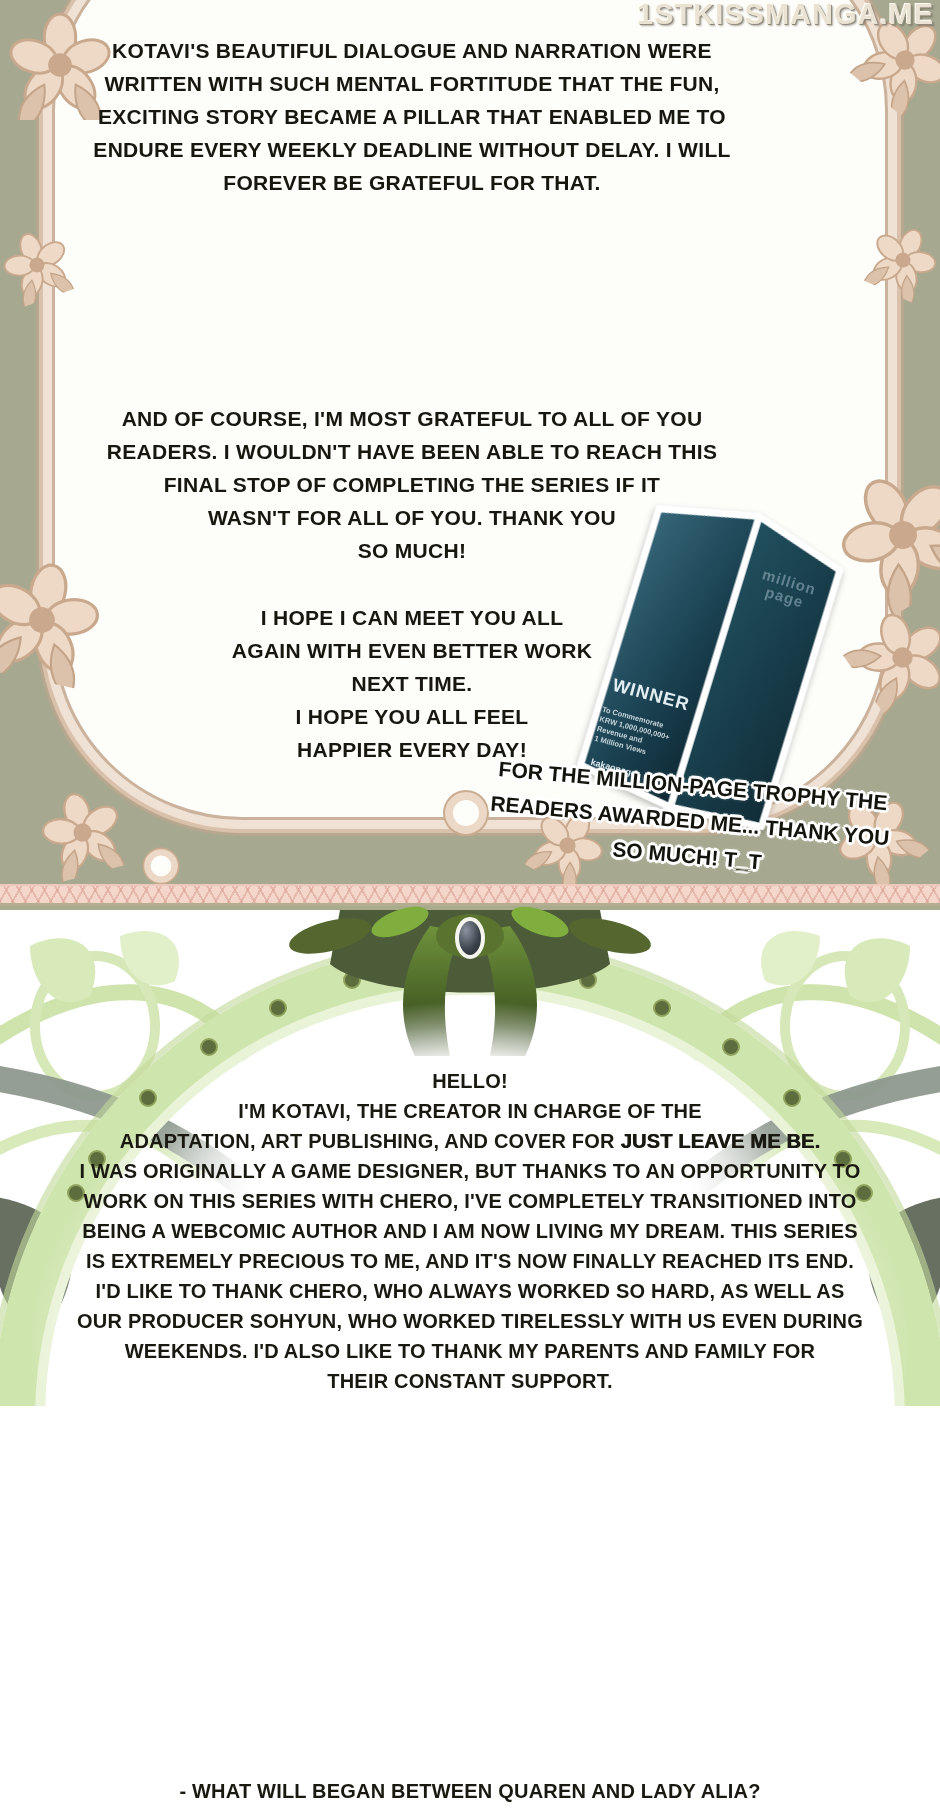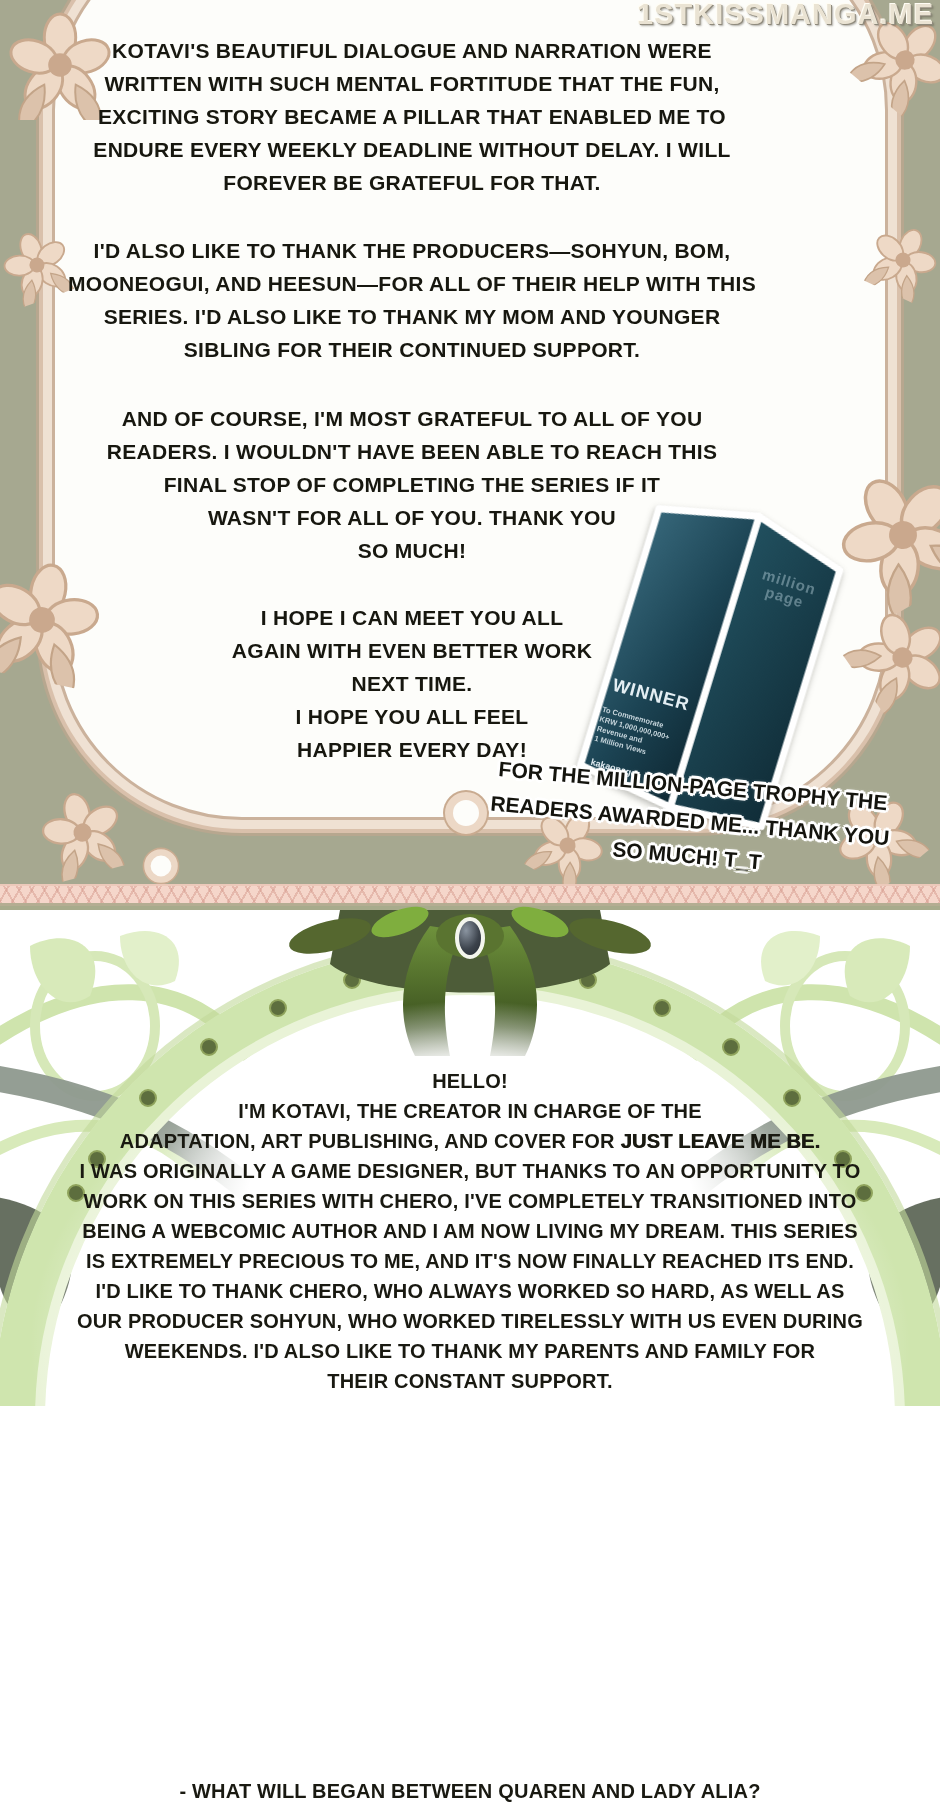--- a/index.html
+++ b/index.html
@@ -103,24 +103,20 @@
         <use href="#flower"></use>
       </svg>
     <div class="donut" style="left:445px;top:792px"></div>
     <div class="donut" style="left:140px;top:845px;transform:scale(.8)"></div>
 
     <div class="t-par" style="top:34px">KOTAVI'S BEAUTIFUL DIALOGUE AND NARRATION WERE
 WRITTEN WITH SUCH MENTAL FORTITUDE THAT THE FUN,
 EXCITING STORY BECAME A PILLAR THAT ENABLED ME TO
 ENDURE EVERY WEEKLY DEADLINE WITHOUT DELAY. I WILL
 FOREVER BE GRATEFUL FOR THAT.</div>
-    <div class="t-par" style="top:234px">I'D ALSO LIKE TO THANK THE PRODUCERS—SOHYUN, BOM,
-MOONEOGUI, AND HEESUN—FOR ALL OF THEIR HELP WITH THIS
-SERIES. I'D ALSO LIKE TO THANK MY MOM AND YOUNGER
-SIBLING FOR THEIR CONTINUED SUPPORT.</div>
     <div class="t-par" style="top:402px">AND OF COURSE, I'M MOST GRATEFUL TO ALL OF YOU
 READERS. I WOULDN'T HAVE BEEN ABLE TO REACH THIS
 FINAL STOP OF COMPLETING THE SERIES IF IT
 WASN'T FOR ALL OF YOU. THANK YOU
 SO MUCH!</div>
     <div class="t-par" style="top:601px">I HOPE I CAN MEET YOU ALL
 AGAIN WITH EVEN BETTER WORK
 NEXT TIME.
 I HOPE YOU ALL FEEL
 HAPPIER EVERY DAY!</div>

